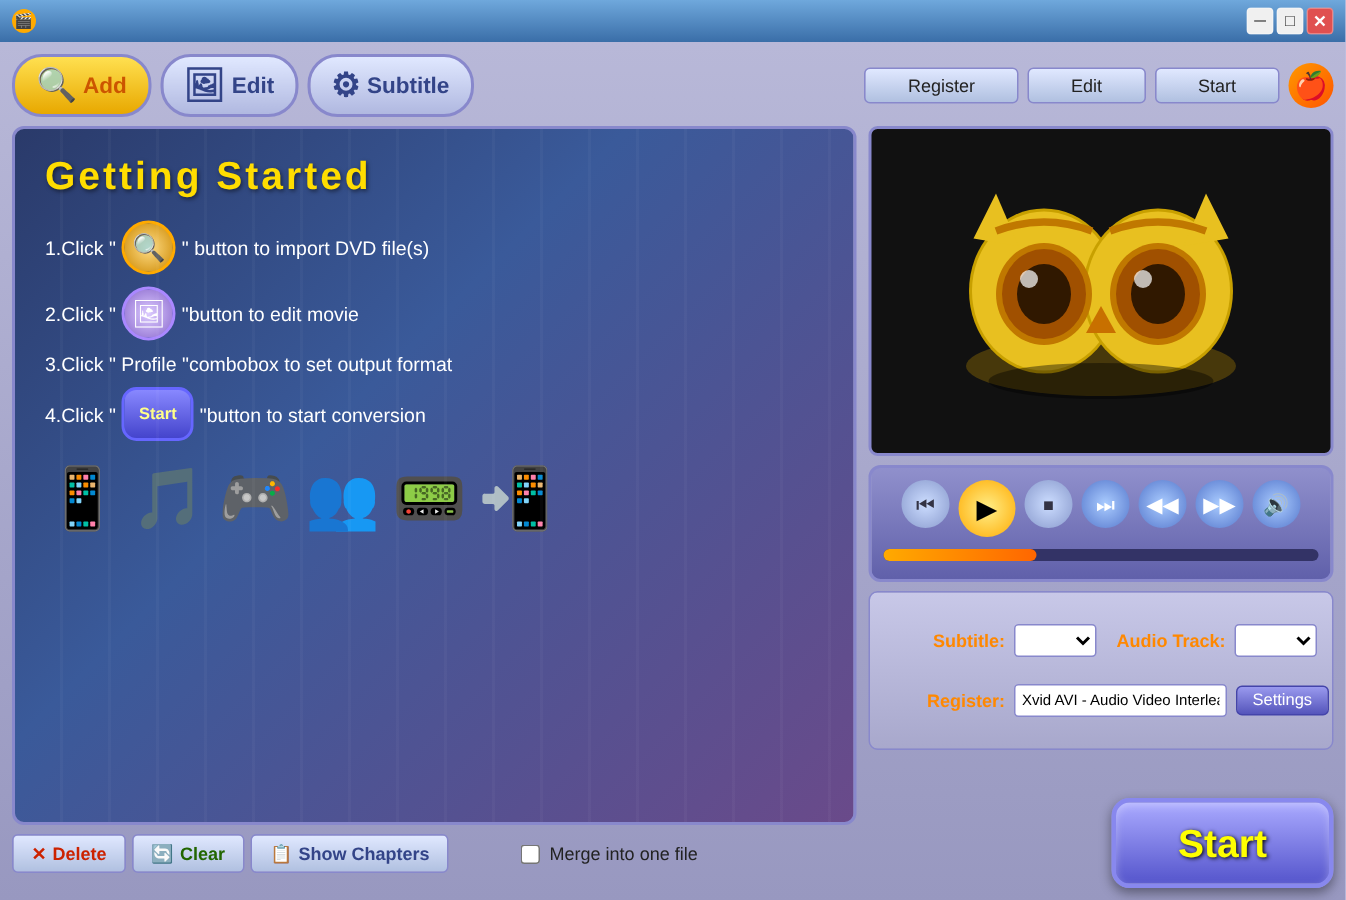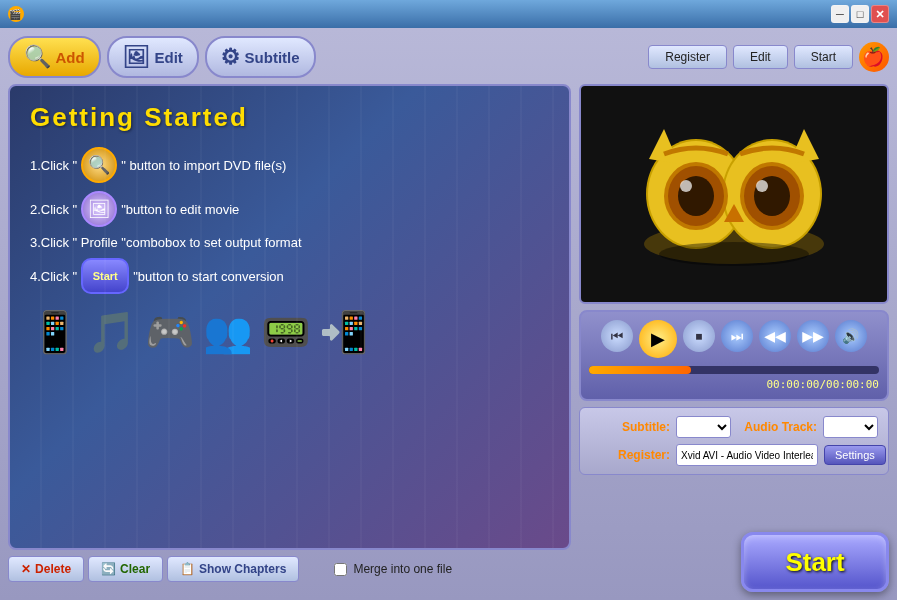--- a/index.html
+++ b/index.html
@@ -88,21 +88,21 @@
     .toolbar-icon {
       font-size: 22px;
     }
     .toolbar-right {
       margin-left: auto;
       display: flex;
       align-items: center;
       gap: 6px;
     }
     .header-btn {
-      padding: 4px 16px;
+      padding: 4px 28px;
       background: linear-gradient(to bottom, #e0e8ff, #b0c0e0);
       border: 1px solid #8888cc;
       border-radius: 4px;
       cursor: pointer;
       font-size: 12px;
       color: #222;
     }
     .apple-icon {
       width: 30px; height: 30px;
       background: linear-gradient(135deg, #ff9900, #ff5500);
@@ -231,21 +231,21 @@
       color: #334;
     }
     .action-btn-delete { color: #cc2200; }
     .action-btn-clear { color: #226600; }
     .action-btn-chapters { color: #334488; }
 
     .merge-checkbox {
       display: flex;
       align-items: center;
       gap: 6px;
-      margin-left: 7px;
+      margin-left: 20px;
       color: #222;
       font-size: 12px;
       padding-left: 24px;
     }
 
     
     .right-panel {
       width: 310px;
       display: flex;
       flex-direction: column;
@@ -317,24 +317,24 @@
       color: #ffff88;
       font-size: 11px;
       font-family: monospace;
     }
 
     
     .settings-area {
       background: linear-gradient(to bottom, #c8c8e8, #a8a8cc);
       border: 1px solid #8888cc;
       border-radius: 6px;
-      padding: 8px 10px;
+      padding: 21px 10px;
       display: flex;
       flex-direction: column;
-      gap: 6px;
+      gap: 18px;
     }
     .settings-row {
       display: flex;
       align-items: center;
       gap: 6px;
     }
     .settings-label {
       color: #ff8800;
       font-weight: bold;
       font-size: 12px;
@@ -520,21 +520,20 @@
           <button class="ctrl-btn ctrl-btn-play">▶</button>
           <button class="ctrl-btn ctrl-btn-gray">⏹</button>
           <button class="ctrl-btn ctrl-btn-blue">⏭</button>
           <button class="ctrl-btn ctrl-btn-blue">◀◀</button>
           <button class="ctrl-btn ctrl-btn-blue">▶▶</button>
           <button class="ctrl-btn ctrl-btn-blue">🔊</button>
         </div>
         <div class="progress-bar-container">
           <div class="progress-bar-fill"></div>
         </div>
-        <div class="time-display">00:00:00/00:00:00</div>
       </div>
 
       <div class="settings-area">
         <div class="settings-row">
           <span class="settings-label">Subtitle:</span>
           <select class="settings-select"></select>
           <span class="settings-label">Audio Track:</span>
           <select class="settings-select"></select>
         </div>
         <div class="settings-row">

